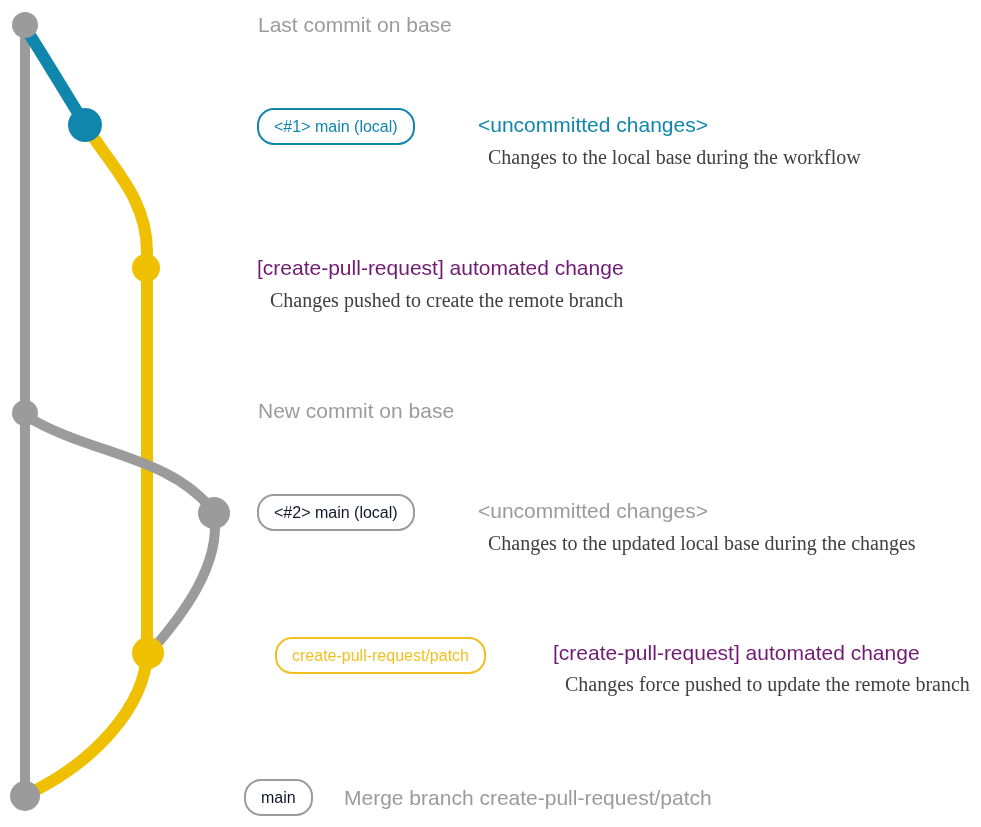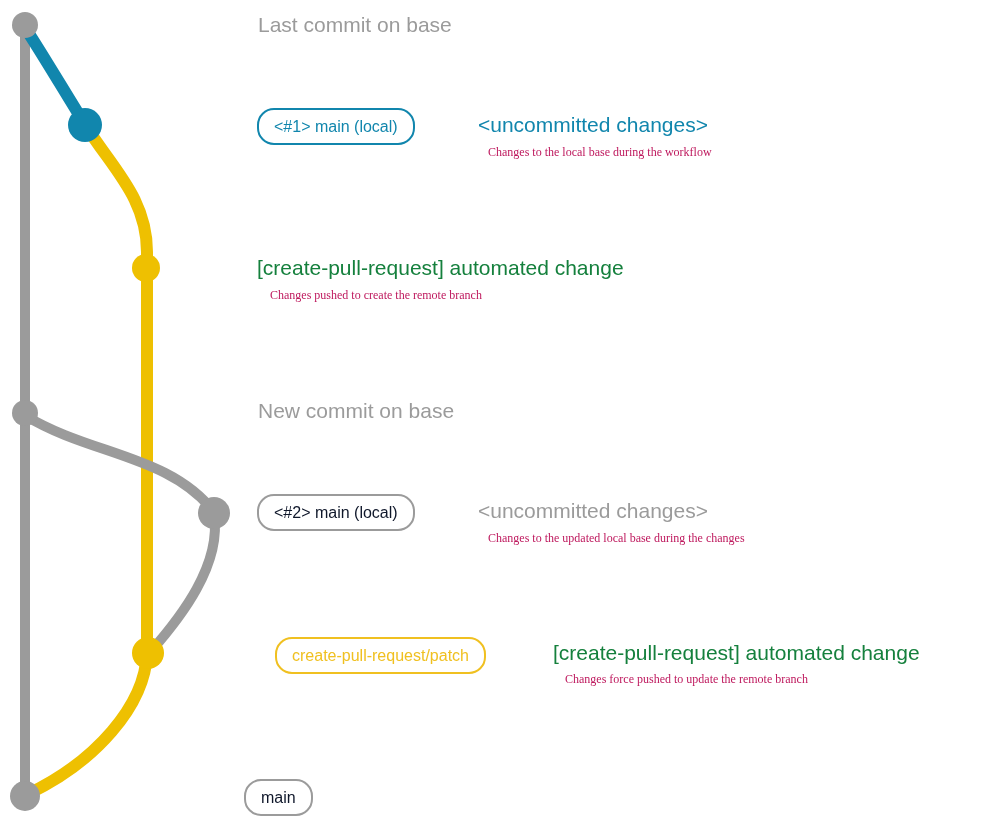--- a/index.html
+++ b/index.html
@@ -19,24 +19,24 @@
     position: absolute;
     left: 0;
     top: 0;
   }
   .label {
     position: absolute;
     white-space: nowrap;
     line-height: 1.1;
   }
   .sans-lg   { font-size: 21px; font-family: "Liberation Sans", sans-serif; }
-  .serif-sm  { font-size: 12px; font-family: "Liberation Serif", serif; color: #be185d; }
+  .serif-sm  { font-size: 20px; font-family: "Liberation Serif", serif; color: #404040; }
   .gray-text   { color: #9b9b9b; }
   .blue-text   { color: #1186ad; }
-  .yellow-text { color: #15803d; }
+  .yellow-text { color: #701a75; }
   .badge {
     position: absolute;
     display: inline-flex;
     align-items: center;
     justify-content: center;
     height: 33px;
     padding: 0 15px;
     border-radius: 17px;
     border: 2px solid;
     font-size: 16px;
@@ -88,14 +88,15 @@
 
   <div class="badge gray" style="left:257px; top:494px;">&lt;#2&gt; main (local)</div>
   <div class="label sans-lg gray-text" style="left:478px; top:499px;">&lt;uncommitted changes&gt;</div>
   <div class="label serif-sm" style="left:488px; top:532px;">Changes to the updated local base during the changes</div>
 
   <div class="badge yellow" style="left:275px; top:637px;">create-pull-request/patch</div>
   <div class="label sans-lg yellow-text" style="left:553px; top:641px;">[create-pull-request] automated change</div>
   <div class="label serif-sm" style="left:565px; top:673px;">Changes force pushed to update the remote branch</div>
 
   <div class="badge gray" style="left:244px; top:779px;">main</div>
+  <div class="label sans-lg gray-text" style="left:344px; top:786px;">Merge branch create-pull-request/patch</div>
 
 </div>
 
 </body></html>

